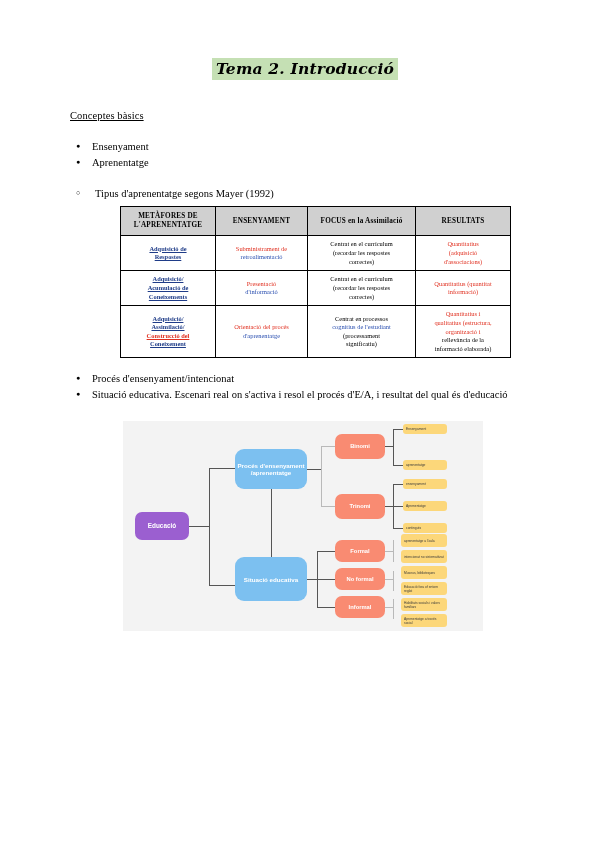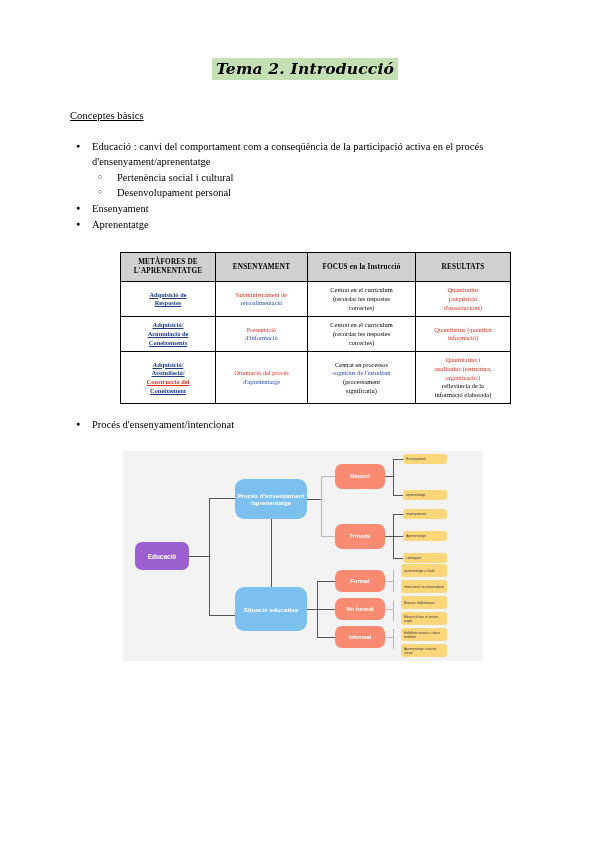--- a/index.html
+++ b/index.html
@@ -195,50 +195,46 @@
 <div class="page">
 
   <div class="title-wrap">
     <span class="doc-title">Tema 2. Introducció</span>
   </div>
 
   <div class="section-head">Conceptes bàsics</div>
 
   <ul class="lvl1">
     <li>
-      <span class="b txt">Educació : canvi del comportament com a conseqüència de la participació activa en el procés d'ensenyament/aprenentatge</span>
-      <ul class="lvl2">
-        <li>Pertenència social i cultural</li>
-        <li>Desenvolupament personal</li>
-      </ul>
-    </li>
-    <li>
       <span class="b txt">Ensenyament</span>
     </li>
     <li>
       <span class="b txt">Aprenentatge</span>
     </li>
   </ul>
 
   <div class="spacer-md"></div>
 
+  <ul class="lvl2">
+    <li>Tipus d'aprenentatge segons Mayer (1992)</li>
+  </ul>
 
   <div class="tbl-wrap">
     <table class="metaphors">
       <colgroup>
         <col class="col-a">
           <col class="col-b">
           <col class="col-c">
           <col class="col-d">
       </colgroup>
       <thead>
         <tr>
           <th>METÀFORES DE L'APRENENTATGE</th>
           <th>ENSENYAMENT</th>
-          <th>FOCUS en la Instrucció</th>
+          <th>FOCUS en la Assimilació</th>
           <th>RESULTATS</th>
         </tr>
       </thead>
       <tbody>
         <tr>
           <td>
             <span class="cell-lines">
               <span class="c-blue">Adquisició de</span>
               <span class="c-blue">Respostes</span>
             </span>
@@ -328,20 +324,23 @@
       </tbody>
     </table>
   </div>
 
   <div class="spacer-md"></div>
 
   <ul class="lvl1">
     <li>
       <span class="b txt">Procés d'ensenyament/intencionat</span>
     </li>
+    <li>
+      <span class="b txt">Situació educativa. Escenari real on s'activa i resol el procés d'E/A, i resultat del qual és d'educació</span>
+    </li>
   </ul>
 
   <div class="diagram">
 
     <div class="node n-purple" style="left:12px; top:91px; width:54px; height:28px;">Educació</div>
 
     <div class="edge h" style="left:66px; top:105px; width:20px;"></div>
     <div class="edge v" style="left:86px; top:47px; height:117px;"></div>
     <div class="edge h" style="left:86px; top:47px; width:26px;"></div>
     <div class="edge h" style="left:86px; top:164px; width:26px;"></div>

